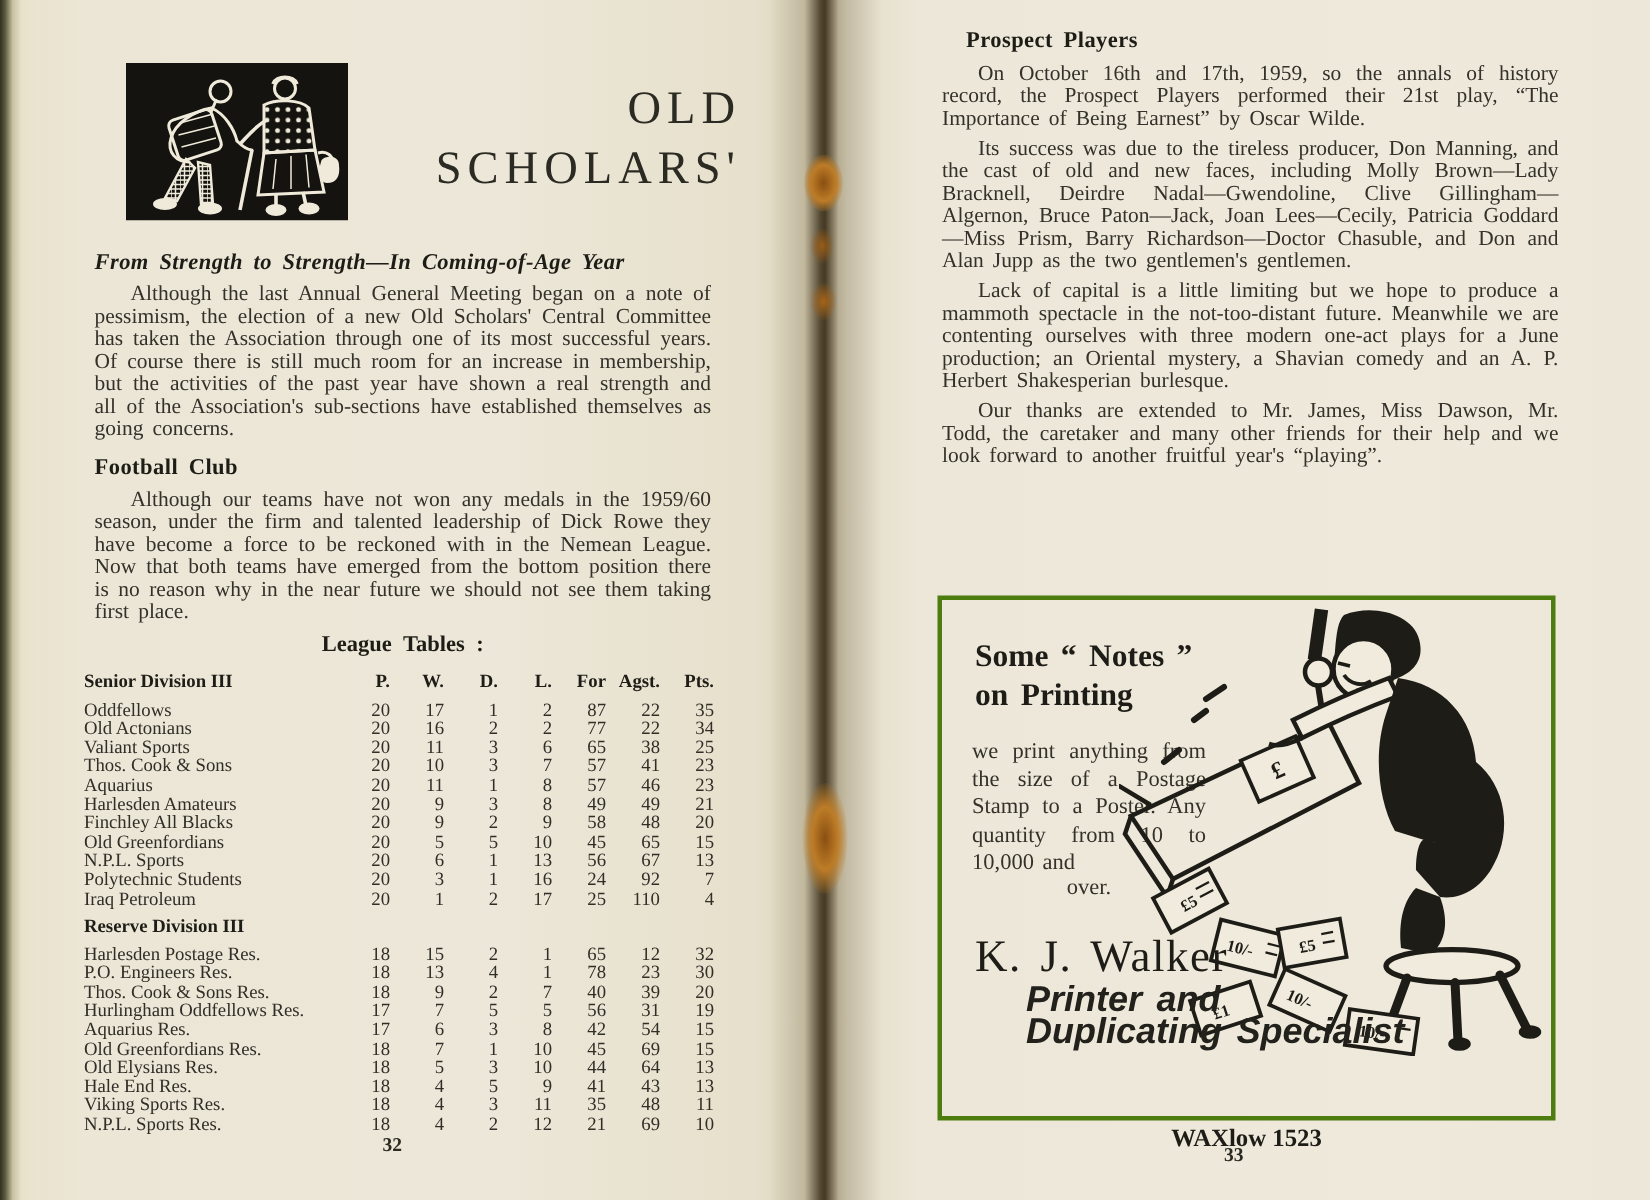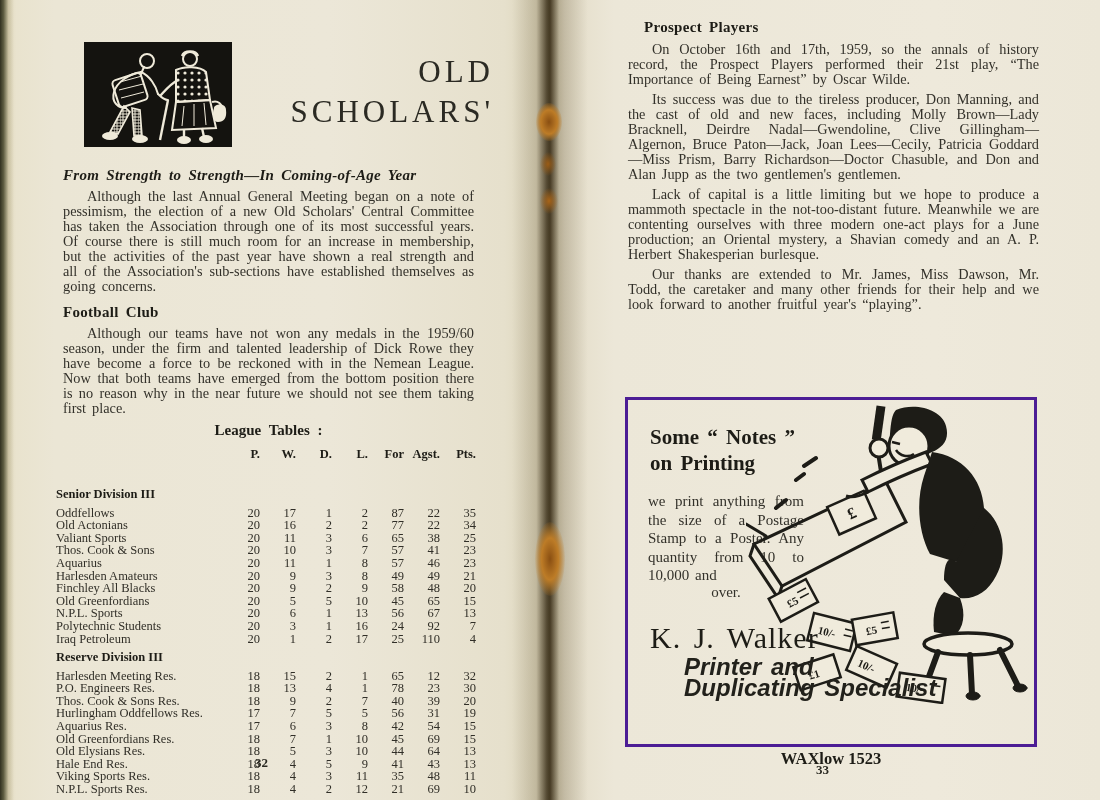--- a/index.html
+++ b/index.html
@@ -41,32 +41,32 @@
   .h-strength{left:63px;top:167px;font-style:italic;}
   .para1{position:absolute;left:63px;top:189px;width:411px;}
   .h-football{left:63px;top:304px;}
   .para2{position:absolute;left:63px;top:326px;width:411px;}
   .league-heading{position:absolute;left:63px;top:422px;width:411px;text-align:center;
     font-weight:bold;font-size:15px;color:#1d1c16;word-spacing:4px;}
   .lg-table{position:absolute;left:56px;font-size:12.5px;line-height:12.6px;color:#302e27;}
   .lg-table.senior{top:448px;}
   .lg-table.reserve{top:611px;}
   .lg-head{display:flex;font-weight:bold;color:#1d1c16;margin-bottom:6px;}
-  .lg-title{width:168px;margin-top:40px;}
+  .lg-title{width:168px;}
   .lg-col,.lg-num{width:36px;text-align:right;}
   .lg-row{display:flex;}
   .lg-name{width:168px;white-space:nowrap;}
   .pageno.left{left:255px;top:755px;}
   
   .h-prospect{left:628px;top:19px;margin-left:16px;}
   .rp-col{position:absolute;left:628px;top:42px;width:411px;}
   .pageno.right{left:816px;top:762px;}
   
   .ad-box{position:absolute;left:625px;top:397px;width:406px;height:344px;
-    border:3px solid #4c1d95;}
+    border:3px solid #4d7c0f;}
   .ad-headline{position:absolute;left:22px;top:24px;font-weight:bold;font-size:21px;
     line-height:26px;color:#1d1c16;word-spacing:3px;}
   .ad-body{position:absolute;left:20px;top:92px;width:156px;font-size:15px;line-height:18.5px;
     text-align:justify;word-spacing:2px;color:#33312a;}
   .ad-body-last{position:absolute;left:20px;top:184px;width:156px;font-size:15px;text-align:center;color:#33312a;}
   .ad-cartoon{position:absolute;left:118px;top:4px;}
   .ad-name{position:absolute;left:22px;top:221px;font-size:30px;color:#1d1c16;letter-spacing:1px;word-spacing:4px;}
   .ad-roles{position:absolute;left:56px;top:256px;font-family:"Liberation Sans",sans-serif;
     font-weight:bold;font-style:italic;font-size:24px;line-height:21px;color:#22211b;word-spacing:3px;}
   .ad-address{position:absolute;left:0;top:301px;width:100%;text-align:center;
@@ -272,21 +272,21 @@
         </div>
       </div>
   </div>
 
   <div class="lg-table reserve">
     <div class="lg-head">
       <span class="lg-title">Reserve Division III</span>
     </div>
     <div class="lg-rows">
         <div class="lg-row">
-          <span class="lg-name">Harlesden Meeting Res.</span>
+          <span class="lg-name">Harlesden Postage Res.</span>
           <span class="lg-num">18</span>
           <span class="lg-num">15</span>
           <span class="lg-num">2</span>
           <span class="lg-num">1</span>
           <span class="lg-num">65</span>
           <span class="lg-num">12</span>
           <span class="lg-num">32</span>
         </div>
         <div class="lg-row">
           <span class="lg-name">P.O. Engineers Res.</span>

